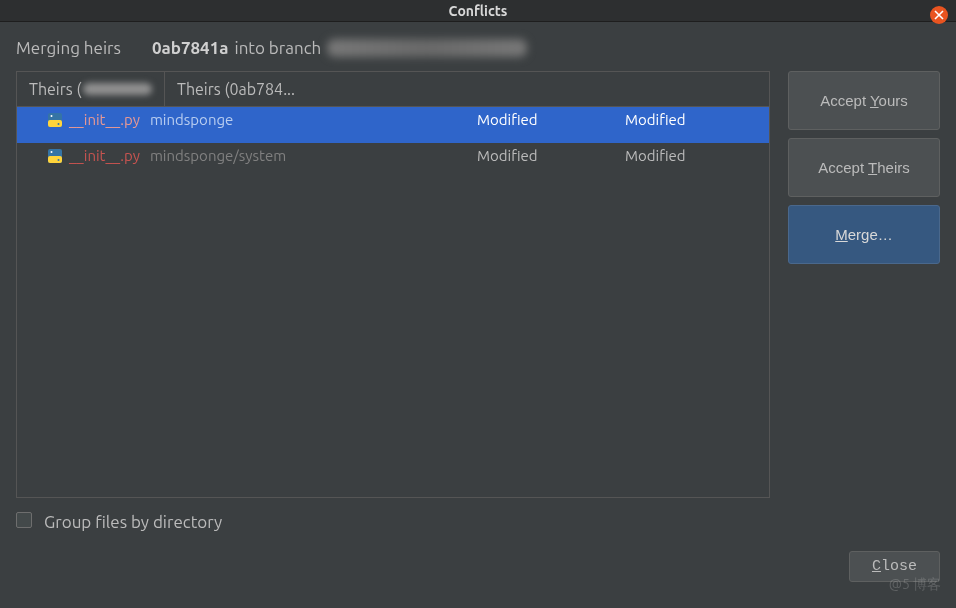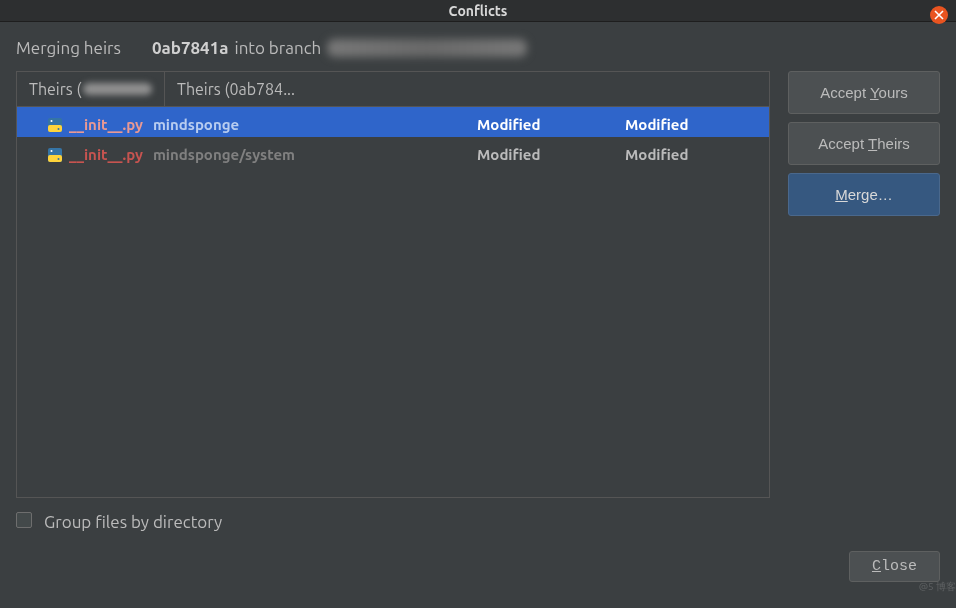--- a/index.html
+++ b/index.html
@@ -108,23 +108,22 @@
       width: 70px;
       height: 12px;
       background: #909090;
       filter: blur(3px);
       border-radius: 6px;
       margin-left: 2px;
     }
     .tbody { flex: 1; overflow: auto; }
     .tr {
       display: flex;
-      height: 30px;
-      align-items: flex-end;
-      font-weight: bold;
+      height: 36px;
+      align-items: flex-start;
     }
     .tr.selected { background: #2f65ca; color: #ffffff; }
     .td {
       padding: 4px 12px;
       font-size: 15px;
       overflow: hidden;
       white-space: nowrap;
       display: flex;
       align-items: center;
       gap: 6px;
@@ -142,21 +141,21 @@
     .side-buttons {
       width: 152px;
       display: flex;
       flex-direction: column;
       gap: 8px;
     }
     .btn {
       background: #4c5052;
       border: 1px solid #5e6060;
       color: #bbbbbb;
-      padding: 12px 8px;
+      padding: 20px 8px;
       font-size: 15px;
       cursor: pointer;
       border-radius: 3px;
       text-align: center;
       white-space: nowrap;
     }
     .btn.primary {
       background: #365880;
       border-color: #4a688c;
       color: #d8d8d8;
@@ -186,24 +185,24 @@
       display: flex;
       justify-content: flex-end;
       margin-top: 20px;
     }
     .btn.close-action {
       padding: 6px 22px;
       font-family: Liberation Mono, monospace;
     }
     .watermark {
       position: absolute;
-      right: 0;
+      right: 15px;
       bottom: 14px;
       color: rgba(200,200,200,0.25);
-      font-size: 10px;
+      font-size: 14px;
       pointer-events: none;
     }
   </style>
 </head>
 <body>
 
 <div class="titlebar">
   <span class="titlebar-title">Conflicts</span>
   <div class="close-btn">
     <svg viewBox="0 0 10 10">

